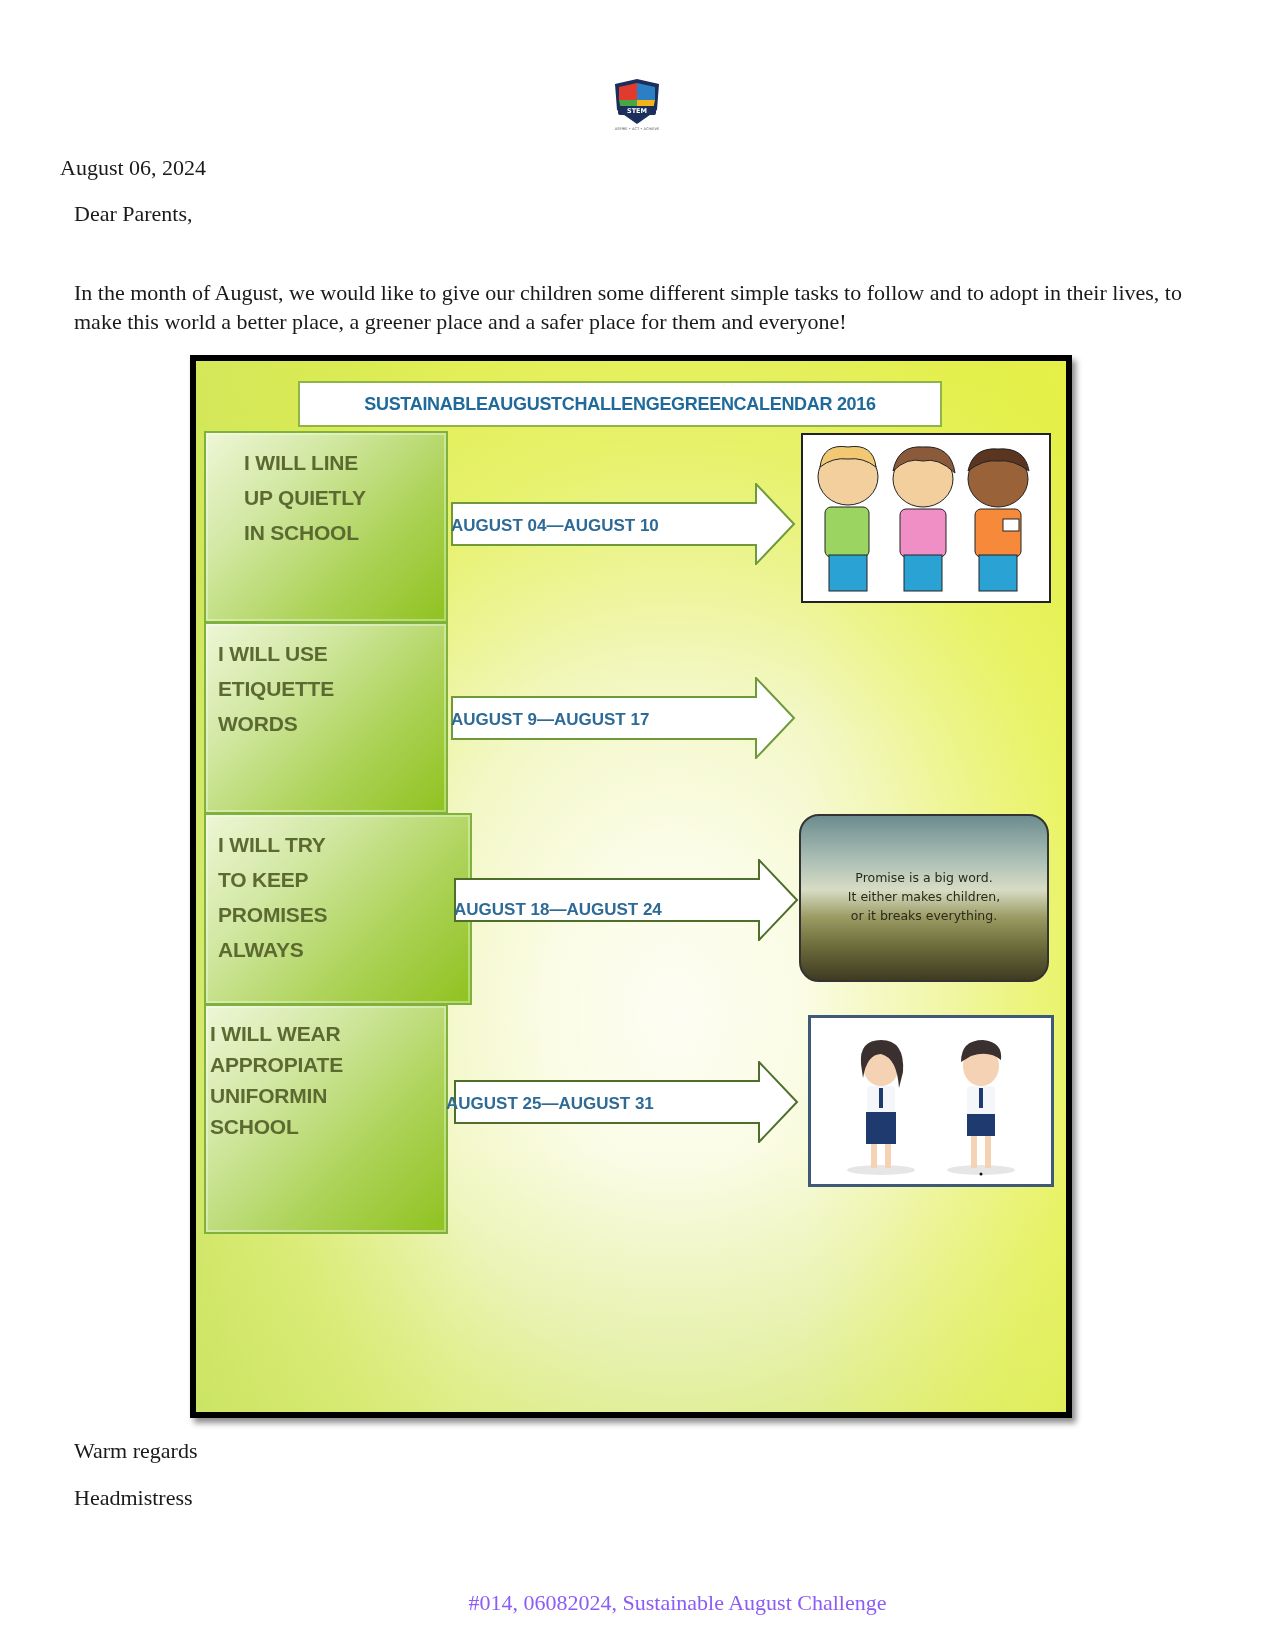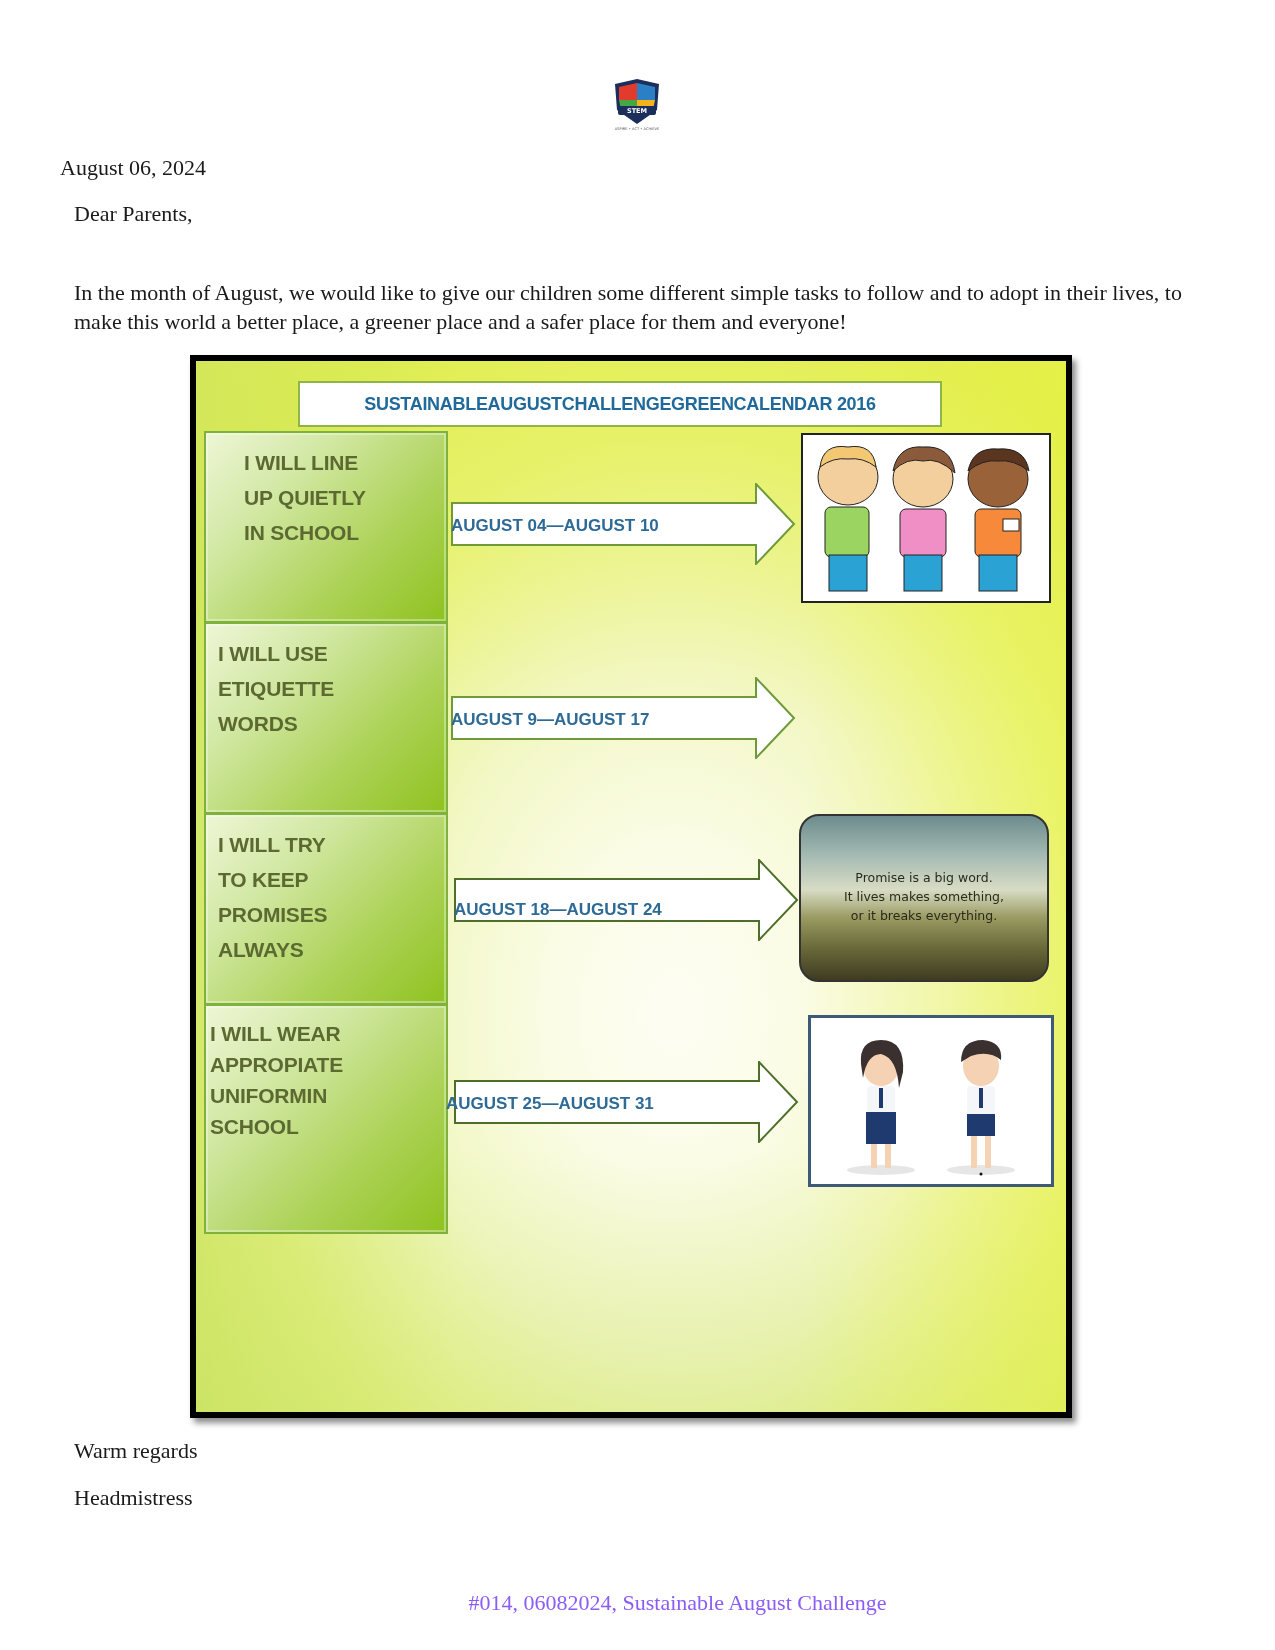--- a/index.html
+++ b/index.html
@@ -105,35 +105,35 @@
   <div class="task-box" style="top:261px;height:188px;">
     <div class="task-text" style="left:12px;top:12px;">I WILL  USE
 ETIQUETTE
 WORDS</div>
   </div>
   <svg class="arrow" style="left:255px;top:316px;" width="345" height="82" viewBox="0 0 345 82">
     <path d="M1 20 L305 20 L305 1 L343 41 L305 81 L305 62 L1 62 Z" fill="#fff" stroke="#6e9a3a" stroke-width="2"></path>
   </svg>
   <div class="arrow-label" style="left:255px;top:349px;width:310px;">AUGUST 9—AUGUST 17</div>
 
-  <div class="task-box" style="top:452px;height:188px;">
+  <div class="task-box" style="top:452px;height:188px;padding-left:24px;">
     <div class="task-text" style="left:12px;top:12px;">I WILL TRY
 TO KEEP
 PROMISES
 ALWAYS</div>
   </div>
   <svg class="arrow" style="left:258px;top:498px;" width="345" height="82" viewBox="0 0 345 82">
     <path d="M1 20 L305 20 L305 1 L343 41 L305 81 L305 62 L1 62 Z" fill="#fff" stroke="#4d6f2a" stroke-width="2"></path>
   </svg>
   <div class="arrow-label" style="left:258px;top:531px;width:310px;margin-top:8px;">AUGUST 18—AUGUST 24</div>
   <div class="pic" style="left:603px;top:453px;width:246px;height:164px;border-color:#333;
        background:linear-gradient(180deg,#6d8c8e 0%,#a7bcb4 25%,#d8dcc4 45%,#9a9a62 62%,#6b6a3a 80%,#3f3b22 100%);border-radius:20px;">
     <div style="position:absolute;left:0;right:0;top:52px;text-align:center;font-family:'DejaVu Sans',sans-serif;font-size:12.5px;line-height:19px;color:#2a2a1a;">
       <div>Promise is a big word.</div>
-      <div>It lives makes something,</div>
+      <div>It either makes children,</div>
       <div>or it breaks everything.</div>
     </div>
   </div>
 
   <div class="task-box" style="top:643px;height:226px;
        background: linear-gradient(180deg, rgba(0,0,0,0) 0%, rgba(0,0,0,0) 100%), linear-gradient(135deg, #eef6d6 0%, #d2e8a4 30%, #aed35a 65%, #8fc21f 100%);">
     <div class="task-text" style="left:4px;top:12px;line-height:31px;">I WILL WEAR
 APPROPIATE
 UNIFORMIN
 SCHOOL</div>

